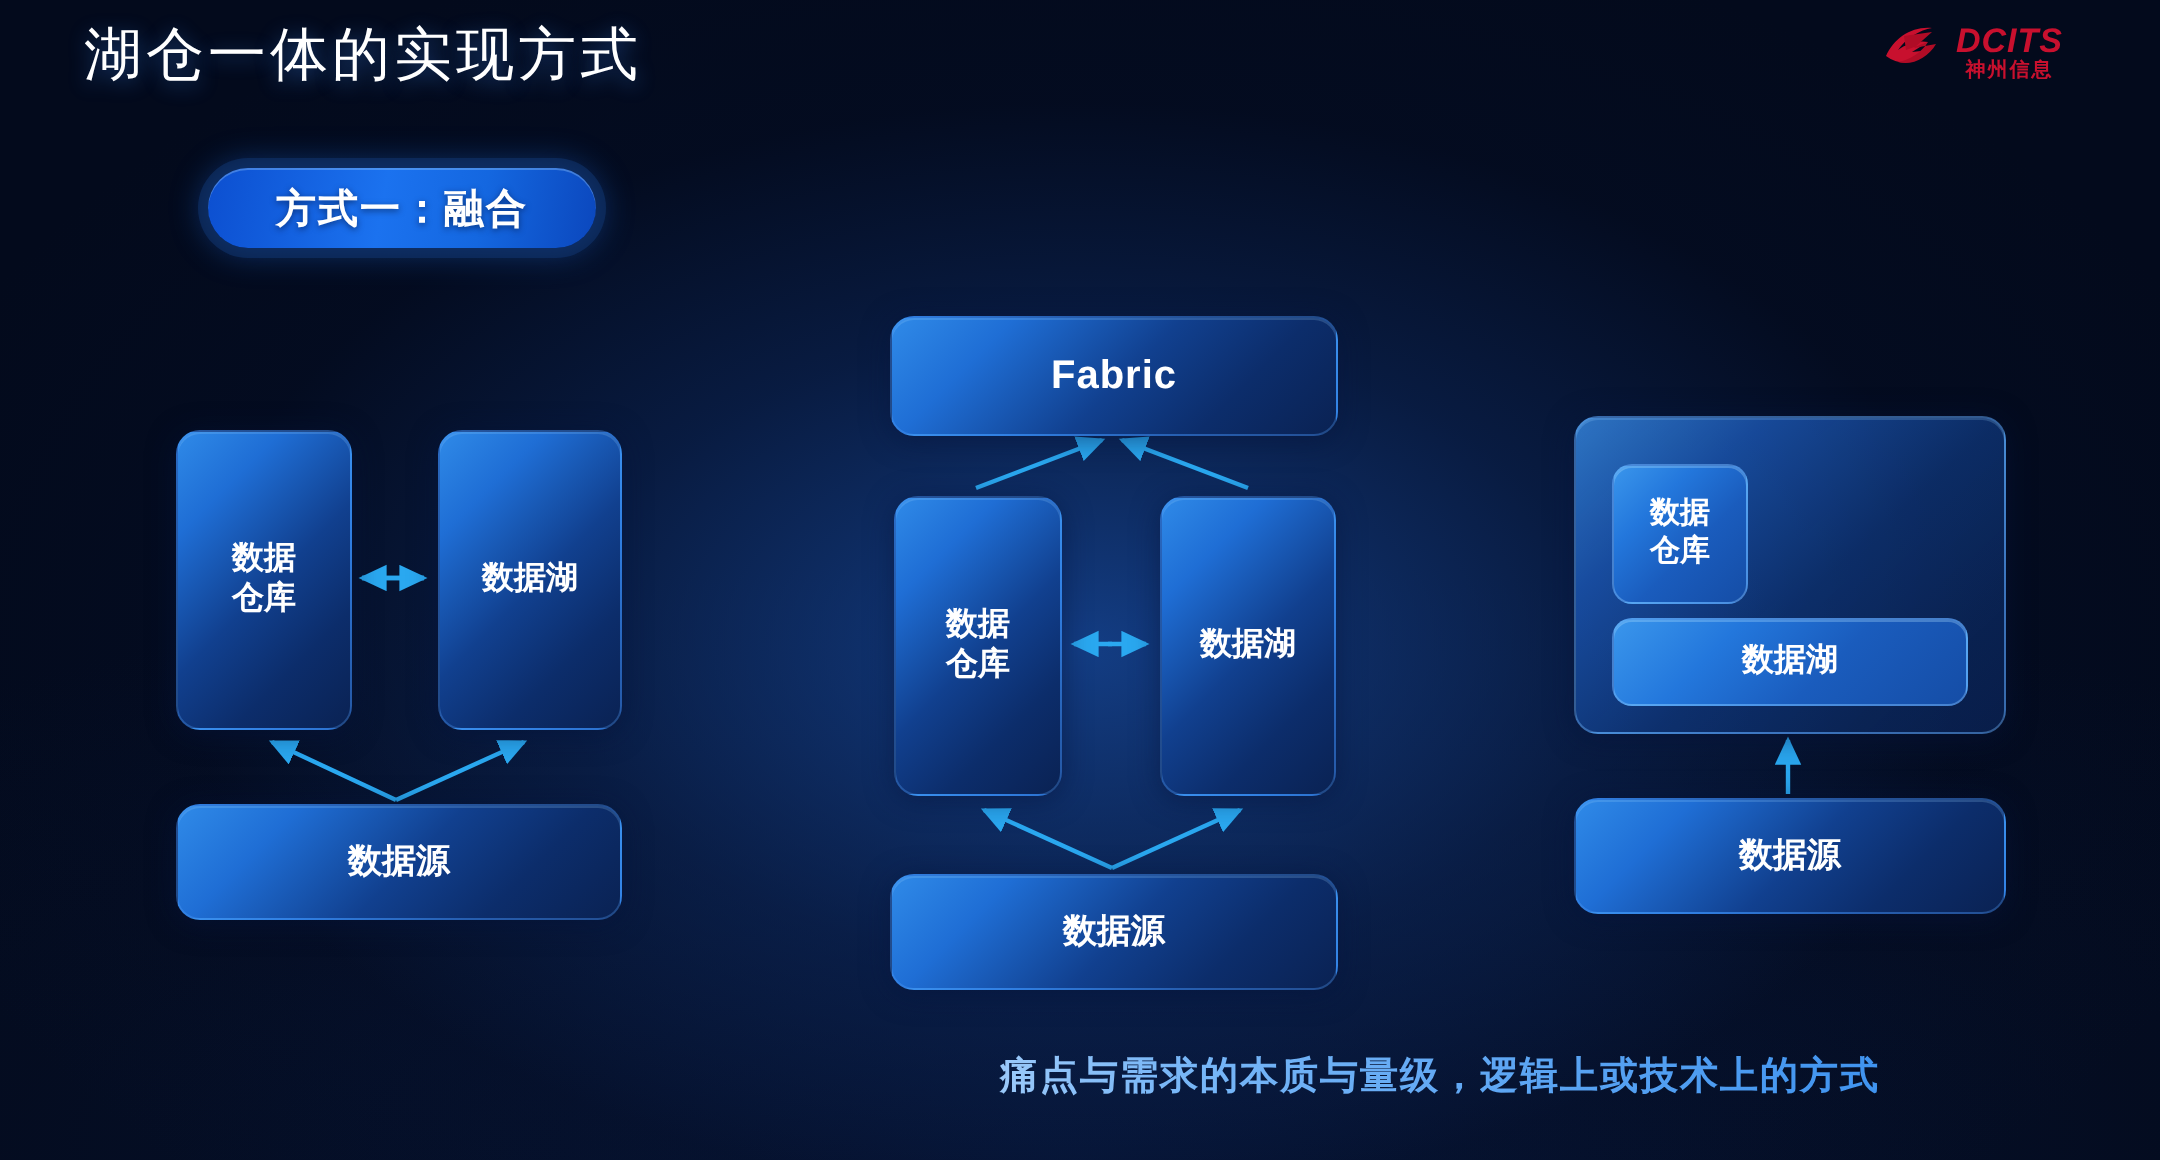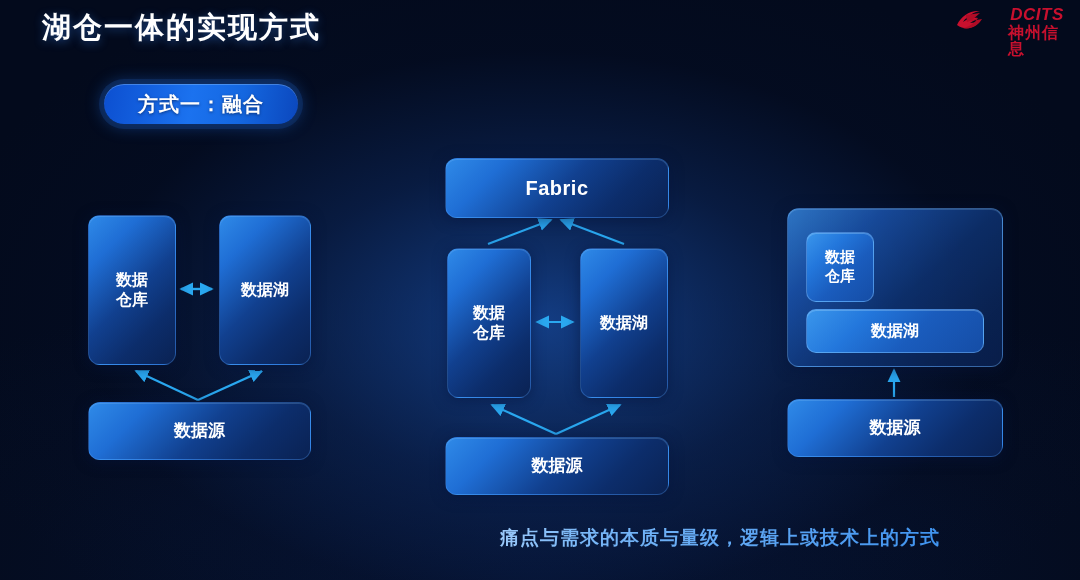--- a/index.html
+++ b/index.html
@@ -20,51 +20,52 @@
       radial-gradient(ellipse 900px 300px at 50% 100%, rgba(6,20,52,0.9) 0%, rgba(4,12,32,0.95) 60%, rgba(3,10,28,1) 100%),
       linear-gradient(178deg, #0d1c3d 0%, #0b1a3c 18%, #0a1c46 42%, #08193f 62%, #061330 82%, #040d24 100%);
   }
 
   
   .slide-title {
     position: absolute;
     left: 42px;
     top: 8px;
     font-size: 29px;
-    font-weight: bold;
+    font-weight: normal;
     color: #ffffff;
     letter-spacing: 2px;
     text-shadow: 0 2px 10px rgba(60,140,255,0.45);
     white-space: nowrap;
   }
   .logo {
     position: absolute;
-    right: 14px;
+    right: 28px;
     top: 6px;
     width: 112px;
     height: 40px;
     display: flex;
-    gap: 20px;
+    align-items: center;
+    gap: 4px;
   }
   .logo-mark { flex: 0 0 auto; }
   .logo-text-wrap {
     display: flex;
     flex-direction: column;
     align-items: center;
     line-height: 1;
   }
   .logo-en {
     font-size: 17px;
     font-weight: bold;
     font-style: italic;
     color: #c8102e;
     letter-spacing: 0.5px;
   }
   .logo-cn {
-    font-size: 16px;
+    font-size: 10px;
     font-weight: bold;
     color: #c8102e;
     letter-spacing: 1px;
     margin-top: 2px;
   }
 
   
   .pill {
     position: absolute;
     top: 84px;

